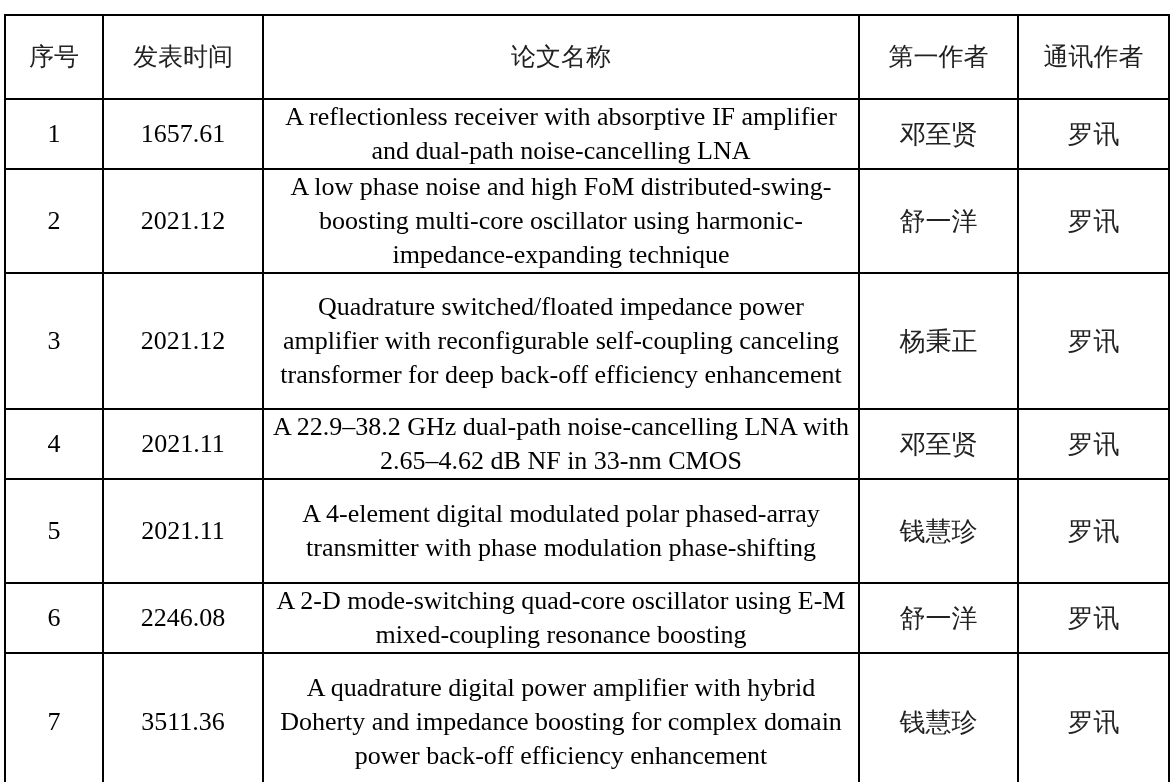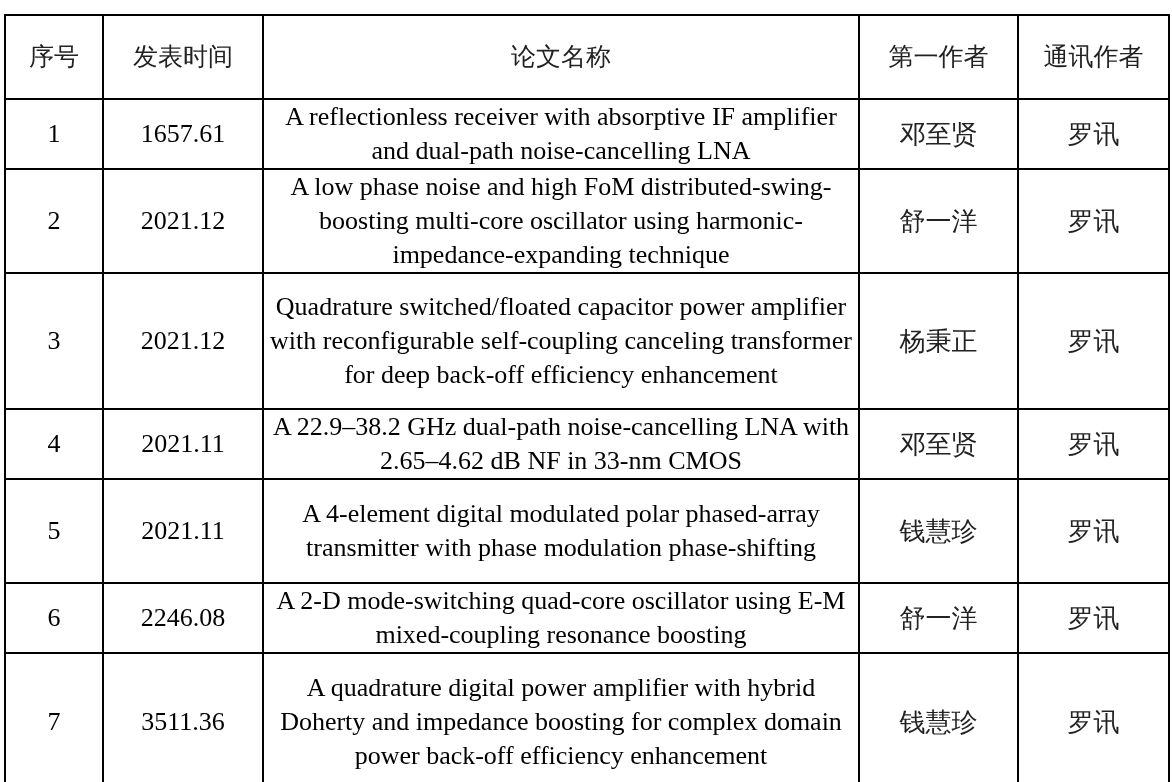--- a/index.html
+++ b/index.html
@@ -89,21 +89,21 @@
     <tr class="r2">
       <td>2</td>
       <td>2021.12</td>
       <td>A low phase noise and high FoM distributed-swing-boosting multi-core oscillator using harmonic-impedance-expanding technique</td>
       <td class="cn">舒一洋</td>
       <td class="cn">罗讯</td>
     </tr>
     <tr class="r3">
       <td>3</td>
       <td>2021.12</td>
-      <td>Quadrature switched/floated capacitor power amplifier with reconfigurable self-coupling canceling transformer for deep back-off efficiency enhancement</td>
+      <td>Quadrature switched/floated impedance power amplifier with reconfigurable self-coupling canceling transformer for deep back-off efficiency enhancement</td>
       <td class="cn">杨秉正</td>
       <td class="cn">罗讯</td>
     </tr>
     <tr class="r4">
       <td>4</td>
       <td>2021.11</td>
       <td>A 22.9–38.2 GHz dual-path noise-cancelling LNA with 2.65–4.62 dB NF in 33-nm CMOS</td>
       <td class="cn">邓至贤</td>
       <td class="cn">罗讯</td>
     </tr>

